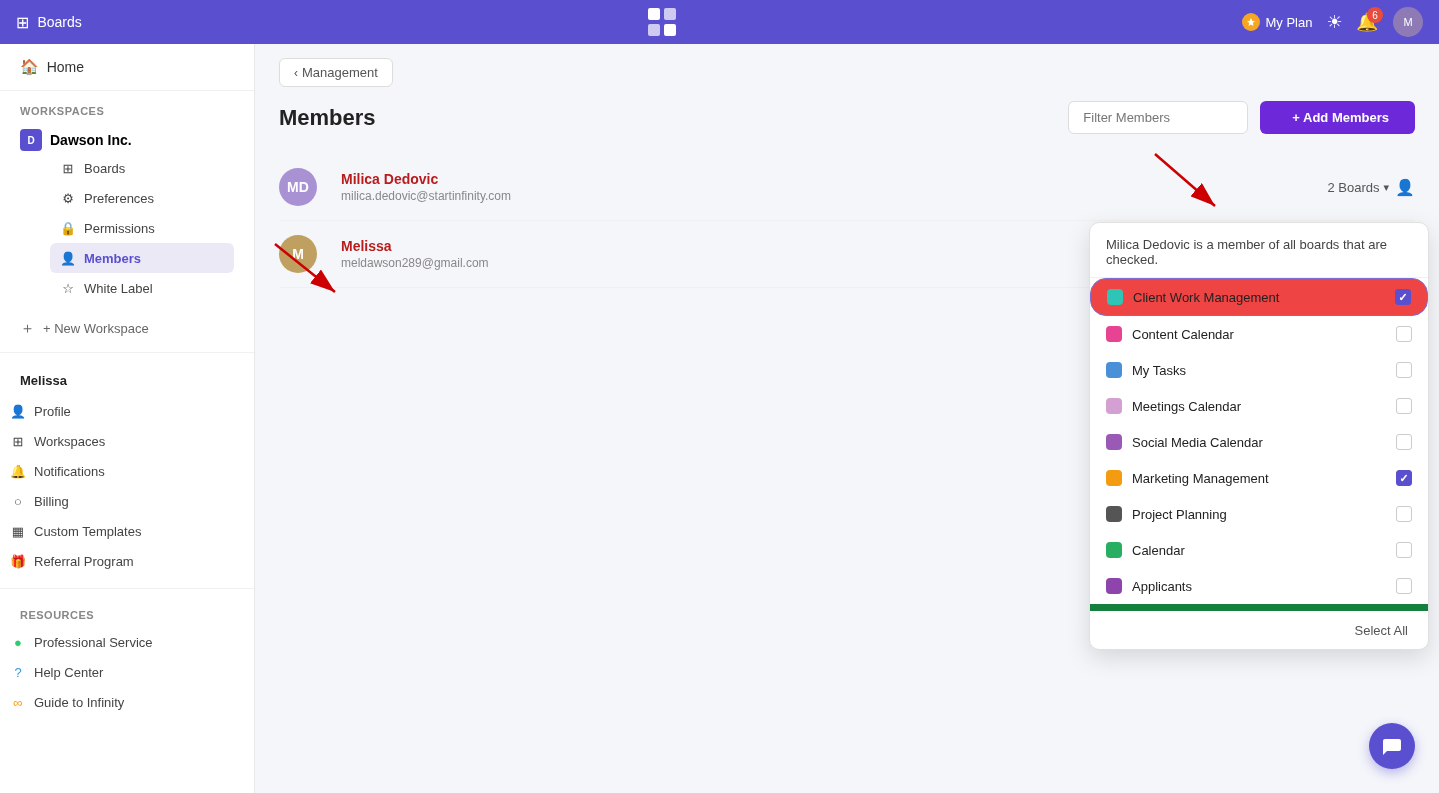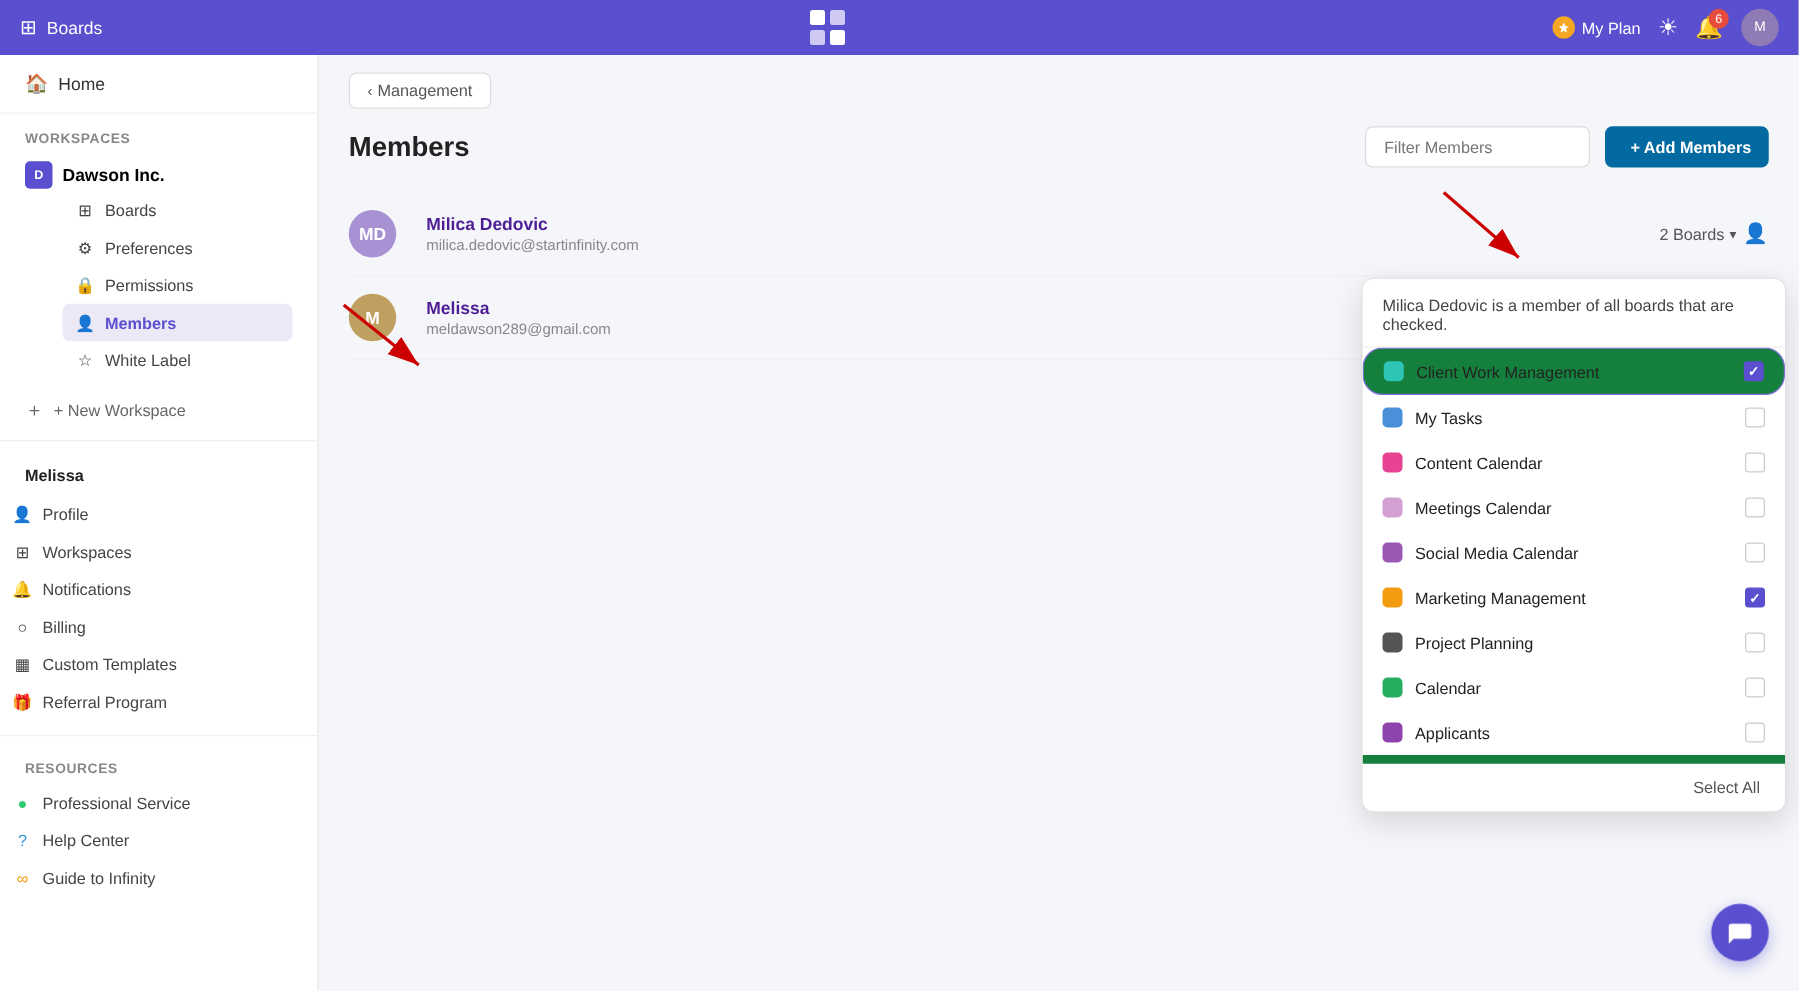--- a/index.html
+++ b/index.html
@@ -67,26 +67,26 @@
     .content { flex: 1; display: flex; flex-direction: column; overflow: hidden; position: relative; }
 
     .breadcrumb-bar { padding: 14px 24px; }
     .breadcrumb-btn { display: flex; align-items: center; gap: 4px; background: #fff; border: 1px solid #ddd; border-radius: 6px; padding: 6px 14px; font-size: 13px; color: #555; cursor: pointer; width: fit-content; }
 
     .members-area { padding: 0 24px; flex: 1; }
     .members-header { display: flex; align-items: center; justify-content: space-between; margin-bottom: 20px; }
     .members-title { font-size: 22px; font-weight: 700; color: #222; }
     .members-actions { display: flex; align-items: center; gap: 12px; }
     .filter-input { border: 1px solid #ddd; border-radius: 6px; padding: 8px 14px; font-size: 13px; color: #888; background: #fff; width: 180px; outline: none; }
-    .add-members-btn { background: #0369a1; color: #fff; border: none; border-radius: 6px; padding: 9px 14px; font-size: 13px; font-weight: 600; cursor: pointer; display: flex; align-items: center; gap: 6px; }
+    .add-members-btn { background: #6d28d9; color: #fff; border: none; border-radius: 6px; padding: 9px 26px; font-size: 13px; font-weight: 600; cursor: pointer; display: flex; align-items: center; gap: 6px; }
 
     .member-row { display: flex; align-items: center; justify-content: space-between; padding: 14px 0; border-bottom: 1px solid #f0f0f0; }
     .member-info { display: flex; align-items: center; gap: 24px; }
     .member-avatar { width: 38px; height: 38px; border-radius: 50%; background: #c0b0e0; display: flex; align-items: center; justify-content: center; color: #fff; font-size: 14px; font-weight: 600; overflow: hidden; }
-    .member-name { font-size: 14px; font-weight: 600; color: #4c1d95; }
+    .member-name { font-size: 14px; font-weight: 600; color: #b91c1c; }
     .member-email { font-size: 12px; color: #888; margin-top: 2px; }
     .member-boards { display: flex; align-items: center; gap: 6px; }
     .boards-count { font-size: 13px; color: #555; cursor: pointer; display: flex; align-items: center; gap: 4px; }
     .remove-icon { color: #aaa; cursor: pointer; font-size: 16px; }
 
     
     .boards-popup {
       position: absolute;
       top: 178px;
       right: 10px;
@@ -95,21 +95,21 @@
       border: 1px solid #e0e0e0;
       border-radius: 10px;
       box-shadow: 0 8px 24px rgba(0,0,0,0.13);
       z-index: 100;
       padding: 0;
       overflow: hidden;
     }
     .popup-header-text { padding: 14px 16px 10px; font-size: 13px; color: #444; border-bottom: 1px solid #f0f0f0; }
     .popup-board-list { max-height: 340px; overflow-y: auto; }
     .popup-board-item { display: flex; align-items: center; justify-content: space-between; padding: 10px 16px; cursor: pointer; border-radius: 0; }
-    .popup-board-item.highlighted { background: #15803d; border: 1.5px solid #7b6fd6; border-radius: 16px; }
+    .popup-board-item.highlighted { background: #ef4444; border: 1.5px solid #7b6fd6; border-radius: 16px; }
     .popup-board-left { display: flex; align-items: center; gap: 10px; }
     .board-color-dot { width: 16px; height: 16px; border-radius: 4px; flex-shrink: 0; }
     .board-name { font-size: 13px; color: #222; }
     .popup-checkbox { width: 16px; height: 16px; border: 1.5px solid #ccc; border-radius: 3px; display: flex; align-items: center; justify-content: center; flex-shrink: 0; }
     .popup-checkbox.checked { background: #5a4fcf; border-color: #5a4fcf; }
     .popup-checkbox.checked::after { content: '✓'; color: #fff; font-size: 11px; font-weight: 700; }
     .popup-footer { padding: 10px 20px; text-align: right; border-top: 7px solid #15803d; }
     .popup-footer a { font-size: 13px; color: #555; cursor: pointer; text-decoration: none; }
 
     
@@ -310,29 +310,29 @@
       <div class="popup-board-list" id="boards-list">
       <div class="popup-board-item highlighted">
             <div class="popup-board-left">
               <div class="board-color-dot" style="background: rgb(46, 196, 182);"></div>
               <span class="board-name">Client Work Management</span>
             </div>
             <div class="popup-checkbox checked"></div>
           </div>
           <div class="popup-board-item">
             <div class="popup-board-left">
+              <div class="board-color-dot" style="background: rgb(232, 67, 147);"></div>
+              <span class="board-name">Content Calendar</span>
+            </div>
+            <div class="popup-checkbox"></div>
+          </div>
+          <div class="popup-board-item">
+            <div class="popup-board-left">
               <div class="board-color-dot" style="background: rgb(74, 144, 217);"></div>
               <span class="board-name">My Tasks</span>
-            </div>
-            <div class="popup-checkbox"></div>
-          </div>
-          <div class="popup-board-item">
-            <div class="popup-board-left">
-              <div class="board-color-dot" style="background: rgb(232, 67, 147);"></div>
-              <span class="board-name">Content Calendar</span>
             </div>
             <div class="popup-checkbox"></div>
           </div>
           <div class="popup-board-item">
             <div class="popup-board-left">
               <div class="board-color-dot" style="background: rgb(212, 160, 212);"></div>
               <span class="board-name">Meetings Calendar</span>
             </div>
             <div class="popup-checkbox"></div>
           </div>

